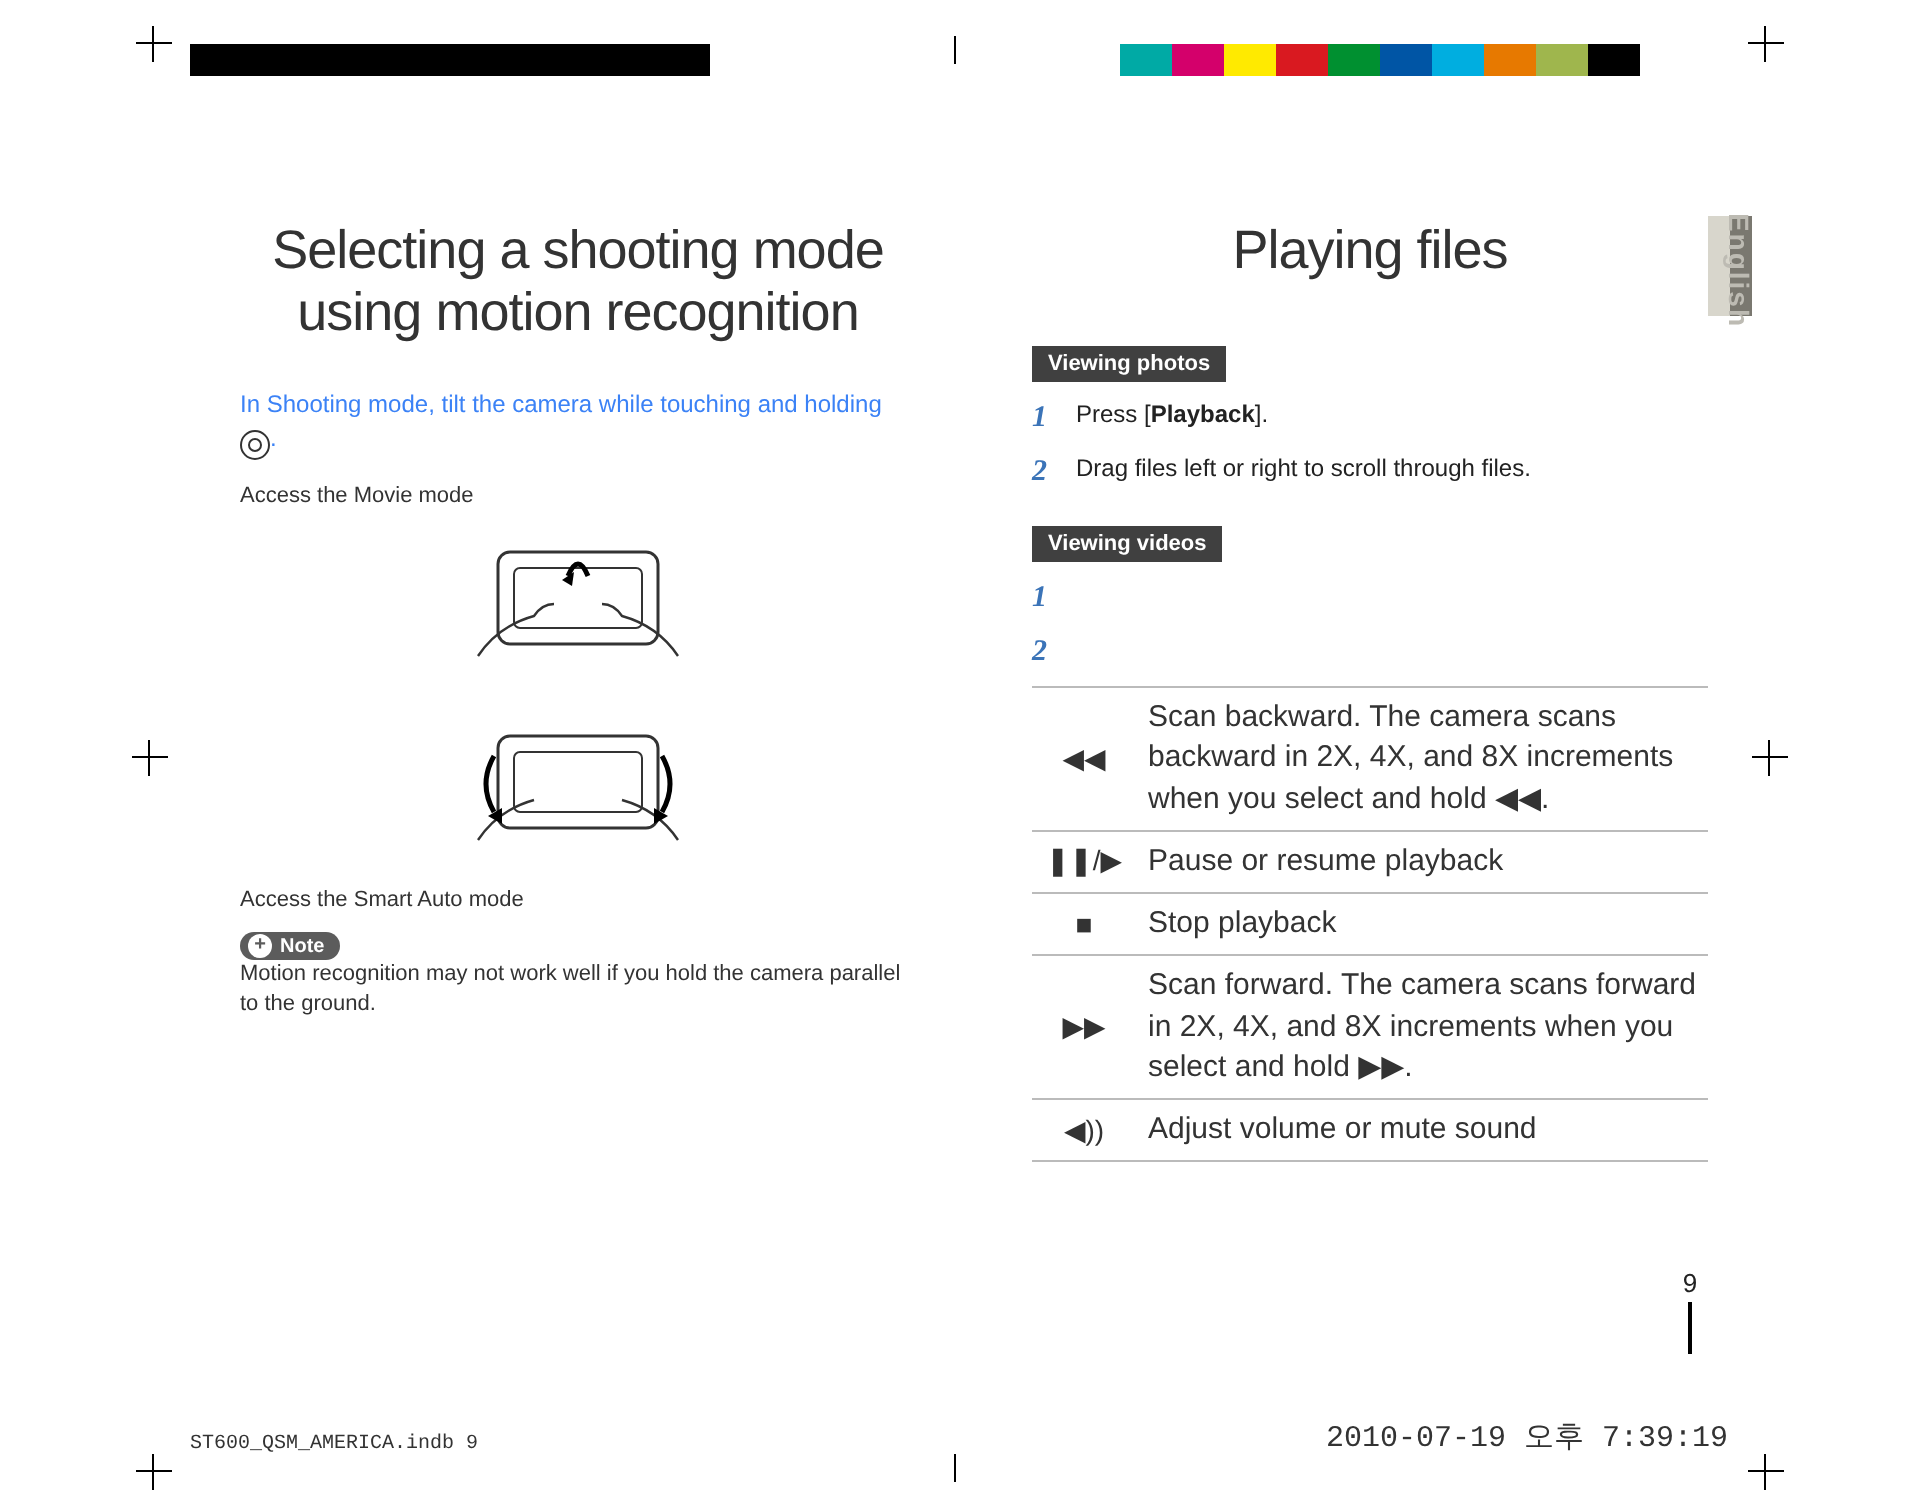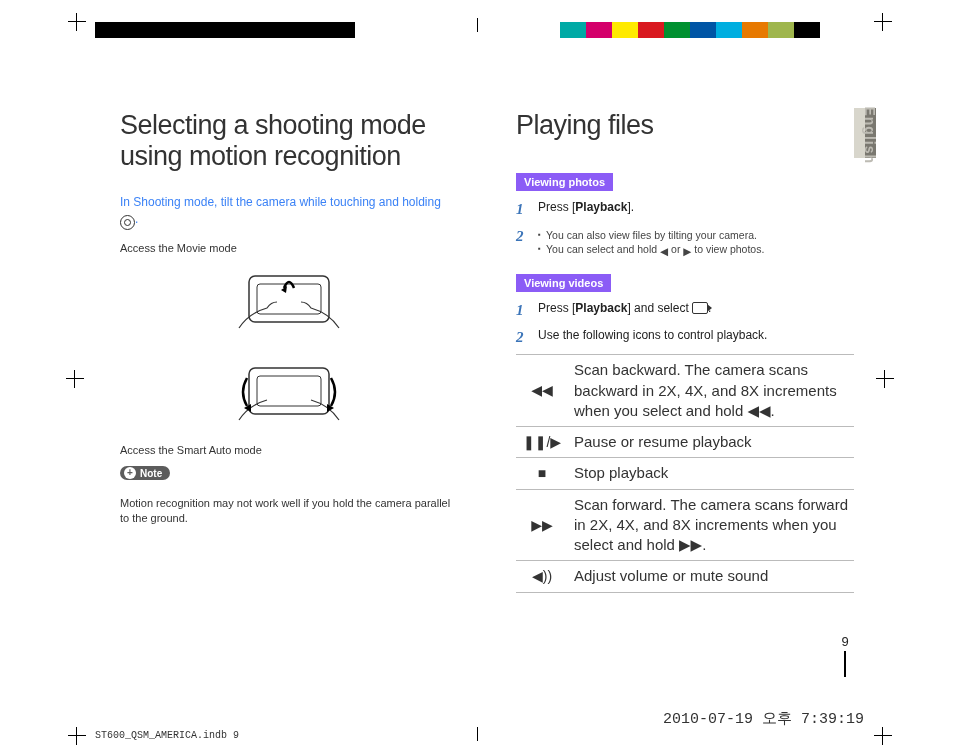--- a/index.html
+++ b/index.html
@@ -31,35 +31,36 @@
   }
   .col { flex: 1; }
   h1 {
     font-family: "Helvetica Neue", Arial, sans-serif;
     font-weight: 300;
     font-size: 27px;
     line-height: 1.15;
     margin: 0 0 22px 0;
     color: #333;
     letter-spacing: -0.5px;
+    text-align: center;
   }
   .body-text { font-size: 12px; line-height: 1.45; color:#3b82f6; }
   .caption { font-size: 11px; margin: 4px 0 4px 0; color:#333;}
   .illus { width: 220px; height: 90px; margin: 0 auto 2px auto; display:flex; align-items:center; justify-content:center; }
   .illus svg { width: 100%; height: 100%; }
   .note-pill {
     display: inline-flex; align-items: center; gap:4px;
     background: #5c5c5c; color: #fff; border-radius: 10px;
     padding: 1px 8px 1px 4px; font-size: 10px; font-weight: bold;
     margin-top: 6px;
   }
   .note-pill .plus-c { width:12px;height:12px;border-radius:50%;background:#fff;color:#5c5c5c;display:flex;align-items:center;justify-content:center;font-size:10px;line-height:1;font-weight:bold;}
-  .note-text { font-size: 11px; margin-top:16px; color:#333; line-height:1.35;}
+  .note-text { font-size: 11px; margin-top:0; color:#333; line-height:1.35;}
   .section-tag {
-    display:inline-block; background:#8b5cf6; color:#fff;
+    display:inline-block; background:#404040; color:#fff;
     font-size:11px; font-weight:bold; padding:3px 8px; margin: 10px 0 8px 0;
   }
   ol.steps { list-style:none; padding:0; margin:0 0 4px 0; }
   ol.steps > li { display:flex; gap:10px; margin-bottom:6px; font-size:12px; line-height:1.4; }
   .step-num { color:#3b74b8; font-style:italic; font-weight:bold; font-size:15px; font-family: Georgia, serif; min-width:12px;}
   .sub-bullets { margin:2px 0 0 0; padding:0; list-style:none; }
   .sub-bullets li { font-size:10.5px; color:#444; line-height:1.35; position:relative; padding-left:8px;}
   .sub-bullets li::before { content:"▪"; position:absolute; left:0; font-size:8px; top:2px;}
   .arrow-ic { display:inline-block; vertical-align:-2px; }
   table.controls { border-collapse: collapse; width: 100%; margin-top:4px;}
@@ -69,21 +70,21 @@
     position:absolute; right:78px; top:108px;
     width:26px; height:124px;
   }
   .side-tab .bar-dark{ position:absolute; right:0; top:0; width:11px; height:50px; background:#7a7870;}
   .side-tab .bar-light{ position:absolute; right:11px; top:0; width:11px; height:50px; background:#d8d6cc;}
   .side-tab .label { position:absolute; right:-2px; top:56px; transform:rotate(90deg); transform-origin: right top; font-size:14px; color:#bdbbb3; font-weight:bold; letter-spacing:1px;}
   .page-num-wrap { position:absolute; right:104px; top:634px; text-align:center;}
   .page-num-wrap .num{font-size:13px;}
   .page-num-wrap .tick{width:10px;height:26px;margin:2px auto 0;}
   .page-num-wrap .tick div{width:2px;height:26px;background:#000;margin:0 auto;}
-  .footer { position:absolute; left:95px; bottom:12px; font-size:10px; color:#333; font-family: "Courier New", monospace;}
+  .footer { position:absolute; left:95px; bottom:25px; font-size:10px; color:#333; font-family: "Courier New", monospace;}
   .footer-right { position:absolute; right:90px; bottom:25px; font-size:15px; color:#333; font-family: "Courier New", monospace;}
   .inline-circle-icon { display:inline-flex; width:13px; height:13px; border:1.3px solid #333; border-radius:50%; align-items:center; justify-content:center; vertical-align:-3px;}
   .inline-circle-icon::after{content:""; width:5px;height:5px;border:1px solid #333;border-radius:50%;}
   .film-icon{display:inline-block;width:14px;height:10px;border:1.3px solid #333;border-radius:2px;vertical-align:-2px;position:relative;}
   .film-icon::after{content:"";position:absolute;right:-5px;top:1px;width:0;height:0;border-top:4px solid transparent;border-bottom:4px solid transparent;border-left:5px solid #333;}
   .crop-tl{position:absolute;top:13px;left:68px;width:18px;height:18px;}
   .crop-tl::before{content:"";position:absolute;top:8px;left:0;width:18px;height:1px;background:#000;}
   .crop-tl::after{content:"";position:absolute;top:0;left:8px;width:1px;height:18px;background:#000;}
   .crop-tr{position:absolute;top:13px;right:62px;width:18px;height:18px;}
   .crop-tr::before{content:"";position:absolute;top:8px;left:0;width:18px;height:1px;background:#000;}
@@ -184,39 +185,32 @@
 
     <div class="section-tag">Viewing photos</div>
     <ol class="steps">
       <li>
         <span class="step-num">1</span>
         <span><span>Press [</span><b>Playback</b><span>].</span></span>
       </li>
       <li>
         <span class="step-num">2</span>
         <span>
-          <ul class="sub-bullets">
-            <li>You can also view files by tilting your camera.</li>
-            <li>
-              <span>You can select and hold </span><span class="arrow-ic">◀</span><span> or </span><span class="arrow-ic">▶</span><span> to view photos.</span>
-            </li>
-          </ul>
+          <span>Drag files left or right to scroll through files.</span>
         </span>
       </li>
     </ol>
 
     <div class="section-tag">Viewing videos</div>
     <ol class="steps">
       <li>
         <span class="step-num">1</span>
-        <span><span>Press [</span><b>Playback</b><span>] and select </span><span class="film-icon"></span><span>.</span></span>
       </li>
       <li>
         <span class="step-num">2</span>
-        <span>Use the following icons to control playback.</span>
       </li>
     </ol>
 
     <table class="controls">
       <tbody>
           <tr>
         <td class="ic-cell"><span>◀◀</span></td>
         <td>Scan backward. The camera scans backward in 2X, 4X, and 8X increments when you select and hold ◀◀.</td>
       </tr>
       <tr>

